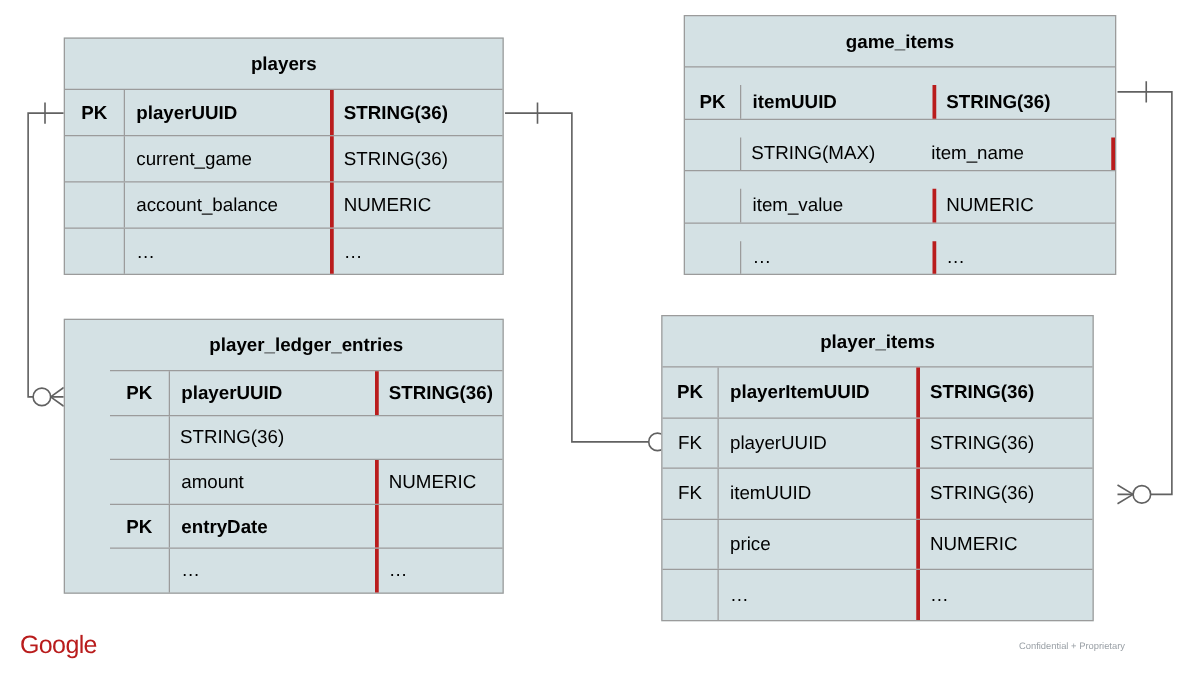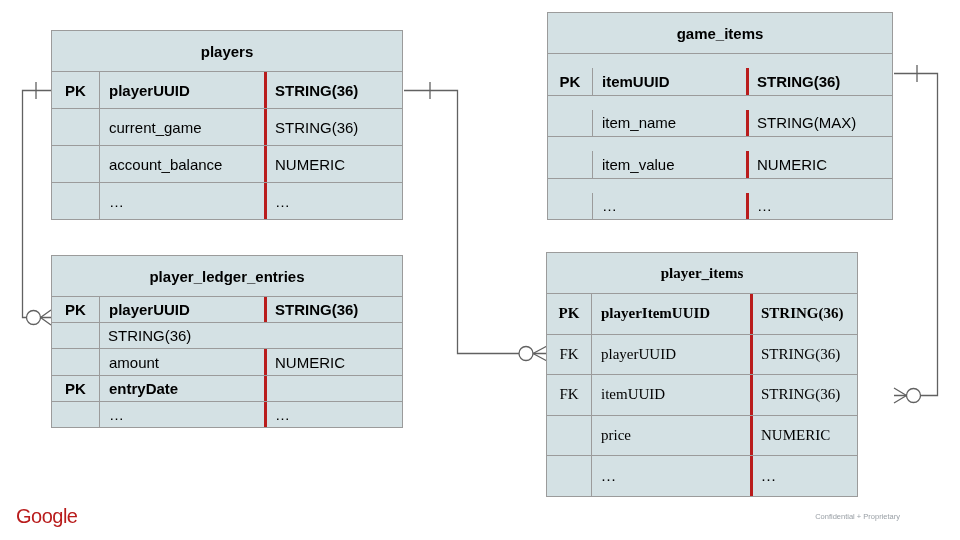--- a/index.html
+++ b/index.html
@@ -14,22 +14,22 @@
   .erd-table .row{flex:1;display:flex;border-bottom:1px solid #9b9b9b;font-size:15px;}
   .erd-table .row:last-child{border-bottom:none;}
   .erd-table .cell{display:flex;align-items:center;box-sizing:border-box;overflow:hidden;white-space:nowrap;}
   .erd-table .key{justify-content:center;border-right:1px solid #9b9b9b;}
   .erd-table .name{padding-left:9px;border-right:3px solid #b91c1c;}
   .erd-table .type{padding-left:8px;flex:1;}
   .erd-table .row.pk-row{font-weight:bold;}
 
   #t-players{left:51px;top:30px;width:352px;height:190px;}
   #t-game{left:547px;top:12px;width:346px;height:208px;gap:14px;}
-  #t-ledger{left:51px;top:255px;width:352px;height:173px;}
-  #t-items{left:546px;top:252px;width:312px;height:245px;font-family:Liberation Serif, serif;}
+  #t-ledger{left:51px;top:255px;width:352px;height:220px;padding-left:36px;}
+  #t-items{left:529px;top:252px;width:346px;height:245px;}
 
   #t-players .key,#t-ledger .key{flex:0 0 48px;}
   #t-players .name,#t-ledger .name{flex:0 0 167px;}
   #t-game .key,#t-items .key{flex:0 0 45px;}
   #t-game .name{flex:0 0 156px;}
   #t-items .name{flex:0 0 161px;}
 
   .google-logo{position:absolute;left:16px;top:505px;font-size:20px;letter-spacing:-0.5px;
                color:#b91c1c;font-weight:400;}
   .confidential{position:absolute;right:60px;top:512px;font-size:7.5px;color:#9aa0a6;}
@@ -86,22 +86,22 @@
 
   <div class="erd-table" id="t-game">
     <div class="title">game_items</div>
     <div class="row pk-row">
       <div class="cell key">PK</div>
       <div class="cell name">itemUUID</div>
       <div class="cell type">STRING(36)</div>
     </div>
     <div class="row">
       <div class="cell key"></div>
+      <div class="cell type">STRING(MAX)</div>
       <div class="cell name">item_name</div>
-      <div class="cell type">STRING(MAX)</div>
     </div>
     <div class="row">
       <div class="cell key"></div>
       <div class="cell name">item_value</div>
       <div class="cell type">NUMERIC</div>
     </div>
     <div class="row">
       <div class="cell key"></div>
       <div class="cell name">…</div>
       <div class="cell type">…</div>

